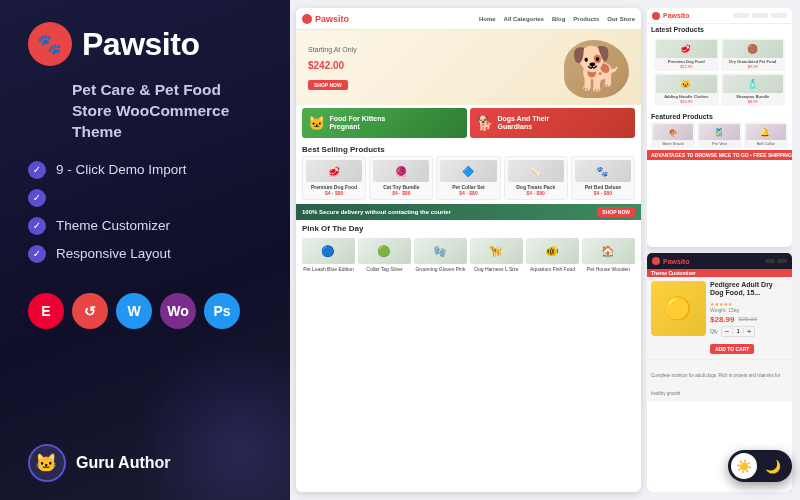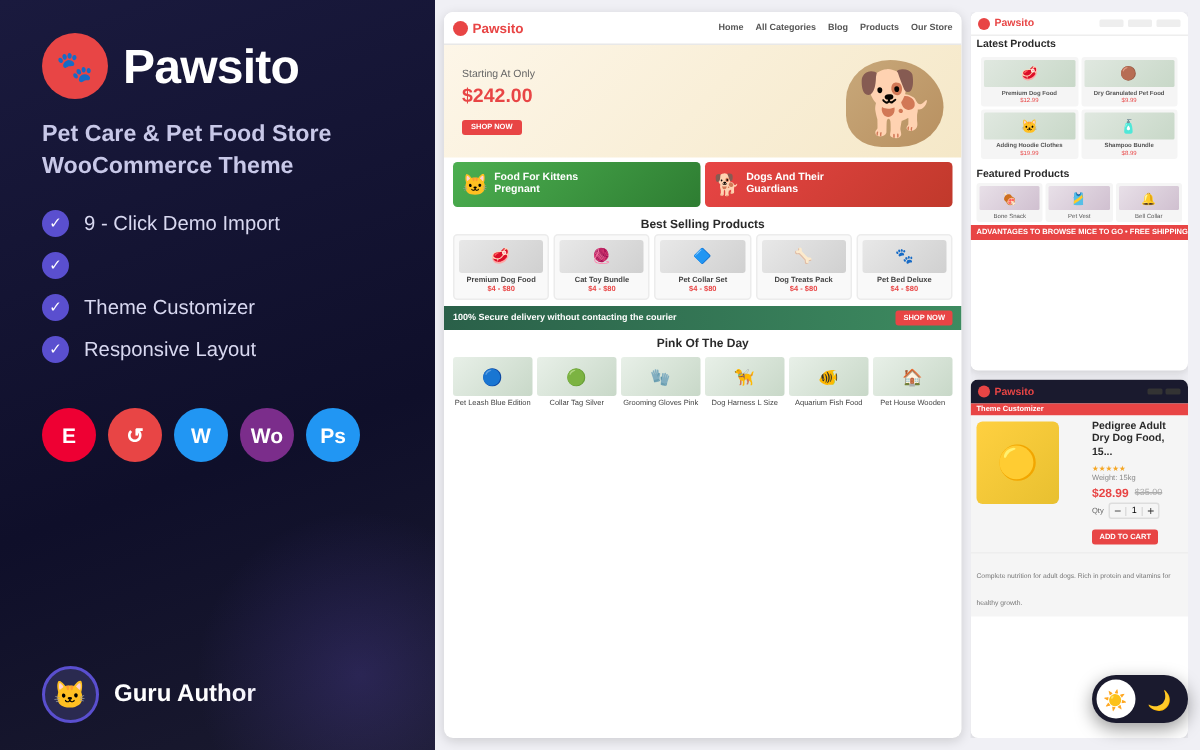--- a/index.html
+++ b/index.html
@@ -63,20 +63,21 @@
       color: white;
       letter-spacing: -0.5px;
     }
 
     .tagline {
       color: #c8c8e8;
       font-size: 15.5px;
       font-weight: 600;
       line-height: 1.35;
       margin-bottom: 18px;
+      margin-left: 44px;
     }
 
     .features-list {
       list-style: none;
       margin-bottom: 20px;
     }
 
     .features-list li {
       display: flex;
       align-items: center;
@@ -229,21 +230,21 @@
       line-height: 1.3;
     }
 
     .hero-text p {
       font-size: 7px;
       color: #666;
       margin: 2px 0;
     }
 
     .hero-price {
-      font-size: 13px;
+      font-size: 10px;
       font-weight: 700;
       color: #e84545;
       text-align: right;
     }
 
     .hero-btn {
       background: #e84545;
       color: white;
       font-size: 5px;
       padding: 2px 6px;
@@ -295,21 +296,20 @@
       color: white;
       font-weight: 700;
       line-height: 1.2;
     }
 
     .section-title {
       font-size: 8px;
       font-weight: 800;
       color: #2a2a2a;
       padding: 4px 6px 2px;
-      text-align: center;
     }
 
     .products-row {
       display: flex;
       gap: 3px;
       padding: 0 6px;
       margin-bottom: 4px;
     }
 
     .product-card {
@@ -541,21 +541,20 @@
       border-radius: 4px;
       display: flex;
       align-items: center;
       justify-content: center;
       font-size: 22px;
       flex-shrink: 0;
     }
 
     .big-product-info {
       flex: 1;
-      margin-left: 18px;
     }
 
     .big-product-name {
       font-size: 7px;
       font-weight: 800;
       color: #2a2a2a;
       line-height: 1.2;
       margin-bottom: 3px;
     }
 

